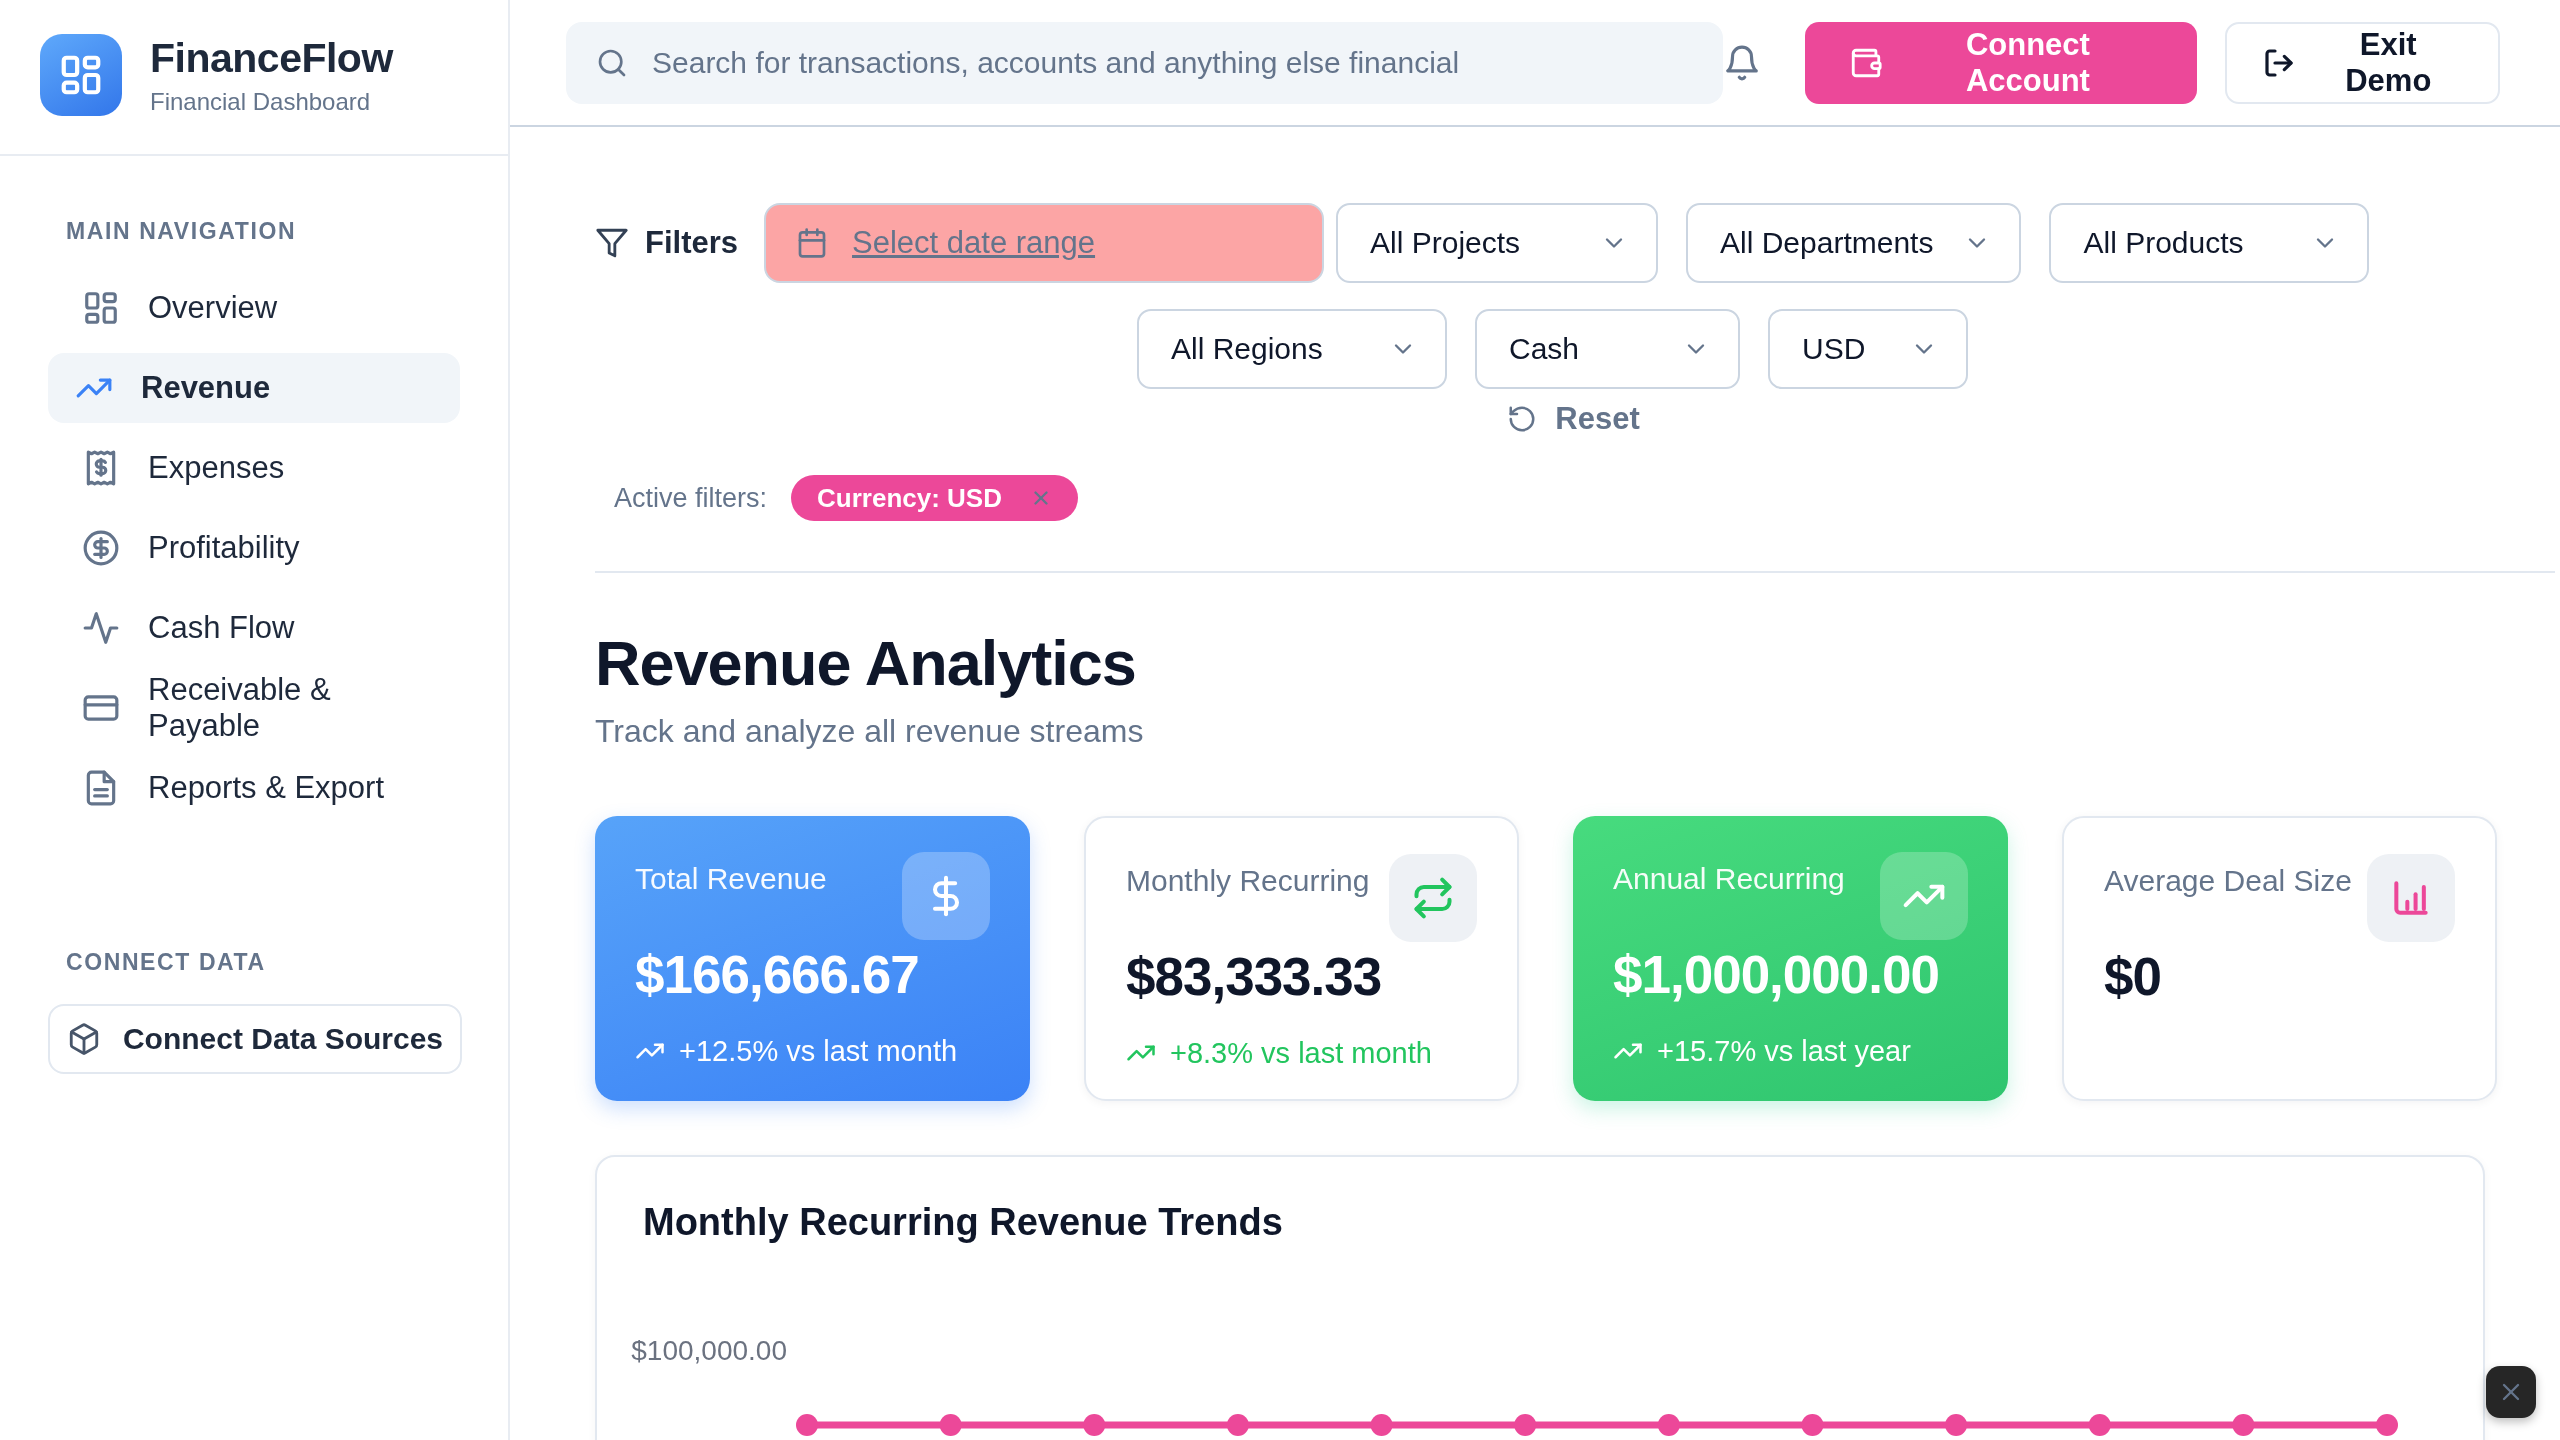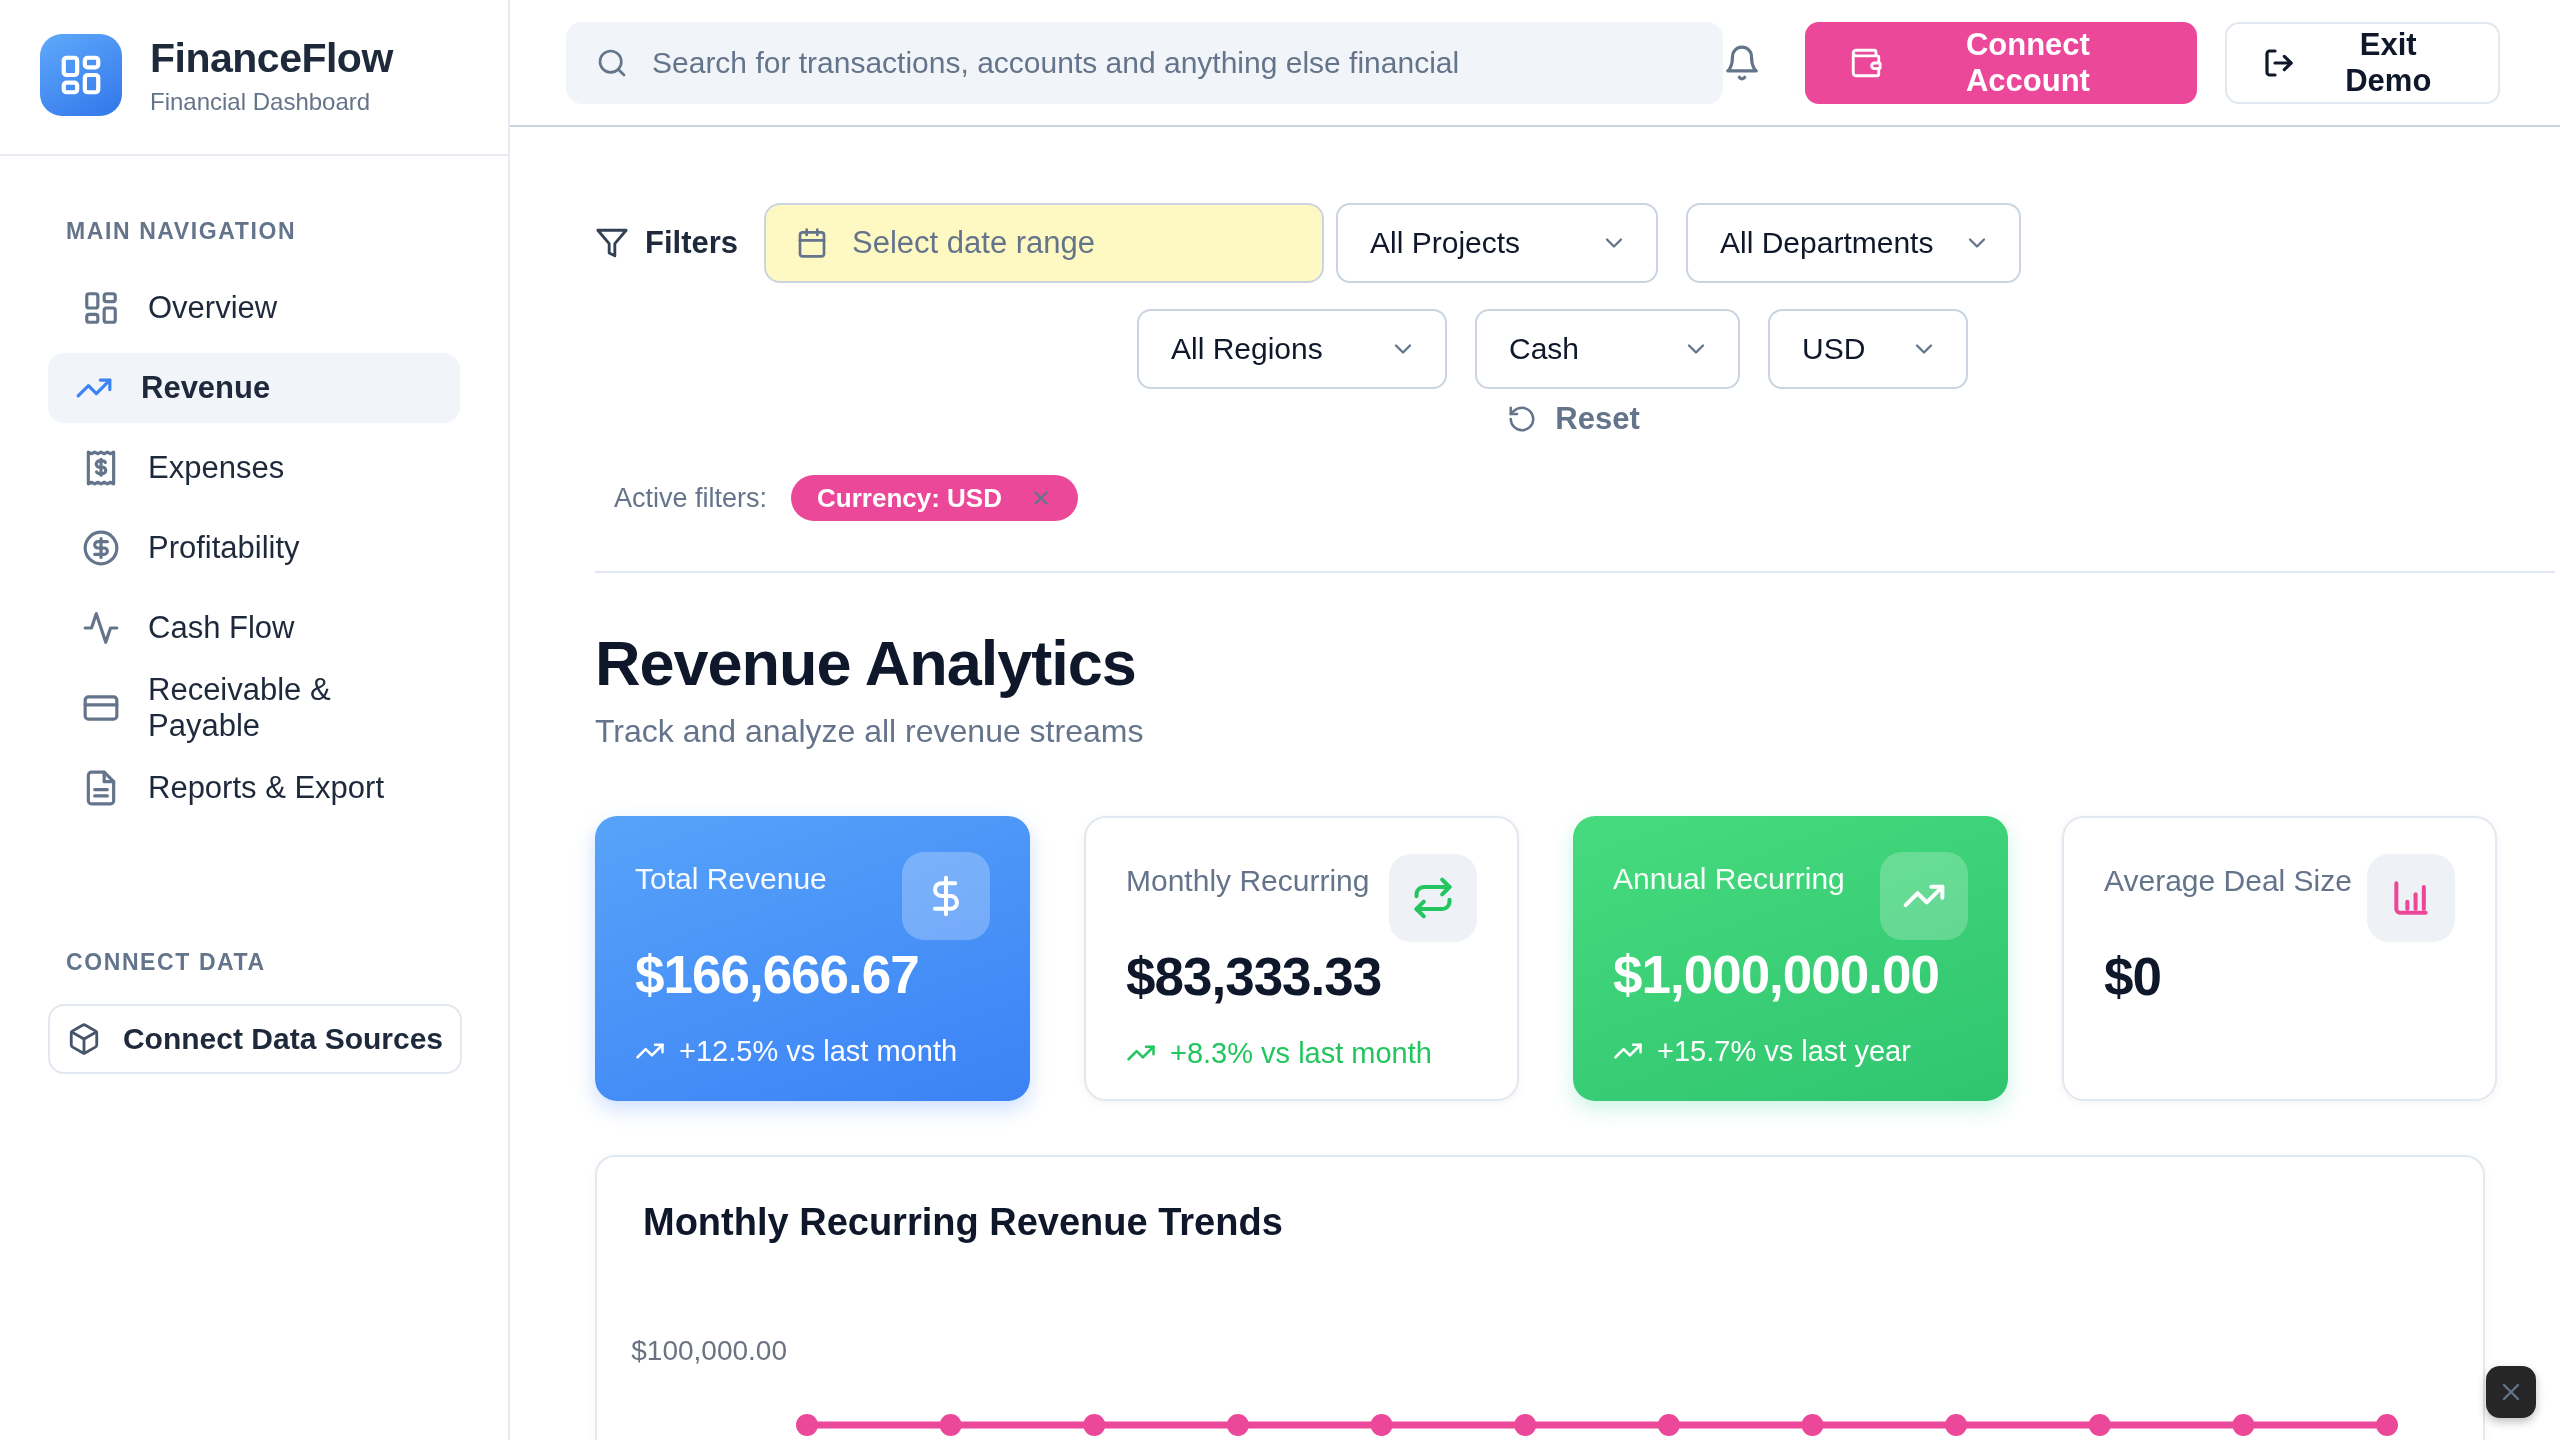--- a/index.html
+++ b/index.html
@@ -42,22 +42,22 @@
     font-size:31px; font-weight:700; cursor:pointer; font-family:"Liberation Sans", sans-serif; }
   .btn-pink { background:#EC4899; color:#fff; border:none; padding:0 44px; margin-right:28px; }
   .btn-outline { background:#fff; color:#0F172A; border:2px solid #E2E8F0; padding:0 36px; }
 
   
   .content { position:relative; flex:1; padding:76px 50px 0 85px; background:#fff; }
   .filter-row { display:flex; align-items:center; gap:12px; }
   .filters-title { display:flex; align-items:center; gap:16px; font-size:31px; font-weight:700;
     color:#1E293B; margin-right:14px; }
   .filters-title .nav-ic { color:#334155; }
-  .date-input { width:560px; height:80px; border:2px solid #CBD5E1; border-radius:16px; background:#fef9c3;
-    display:flex; align-items:center; gap:24px; padding:17px 30px; color:#64748B; cursor:pointer; }
+  .date-input { width:560px; height:80px; border:2px solid #CBD5E1; border-radius:16px; background:#fca5a5;
+    display:flex; align-items:center; gap:24px; padding:17px 30px; color:#64748B; cursor:pointer;text-decoration:underline; }
   .date-input input { flex:1; border:none; outline:none; font-size:31px; background:transparent;
     font-family:"Liberation Sans", sans-serif; color:#334155; }
   .date-input input::placeholder { color:#64748B; opacity:1; }
   .select { height:80px; border:2px solid #CBD5E1; border-radius:14px; background:#fff; cursor:pointer;
     display:flex; align-items:center; justify-content:space-between; padding:0 28px 0 32px; gap:30px; }
   .select .sel-txt { font-size:30px; color:#0F172A; }
   .select .chev { color:#64748B; display:flex; }
   .row2 { margin-top:26px;flex-direction:column; }
   .reset-btn { display:flex; align-items:center; gap:18px; margin-left:42px; background:none; border:none;
     font-size:31px; font-weight:600; color:#64748B; cursor:pointer; font-family:"Liberation Sans", sans-serif; }
@@ -281,20 +281,28 @@
               </span>
             </div>
             <div class="select" style="min-width: 322px;">
               <span class="sel-txt">All Departments</span>
               <span class="chev">
                 <svg width="28" height="28" viewBox="0 0 24 24" fill="none" stroke="currentColor" stroke-width="2" stroke-linecap="round" stroke-linejoin="round">
                   <polyline points="6 9 12 15 18 9"></polyline>
                 </svg>
               </span>
             </div>
+            <div class="select" style="min-width: 320px;">
+              <span class="sel-txt">All Products</span>
+              <span class="chev">
+                <svg width="28" height="28" viewBox="0 0 24 24" fill="none" stroke="currentColor" stroke-width="2" stroke-linecap="round" stroke-linejoin="round">
+                  <polyline points="6 9 12 15 18 9"></polyline>
+                </svg>
+              </span>
+            </div>
           </div>
       </div>
 
       <div class="filter-row row2">
         <div id="selects-row2" style="display:flex;gap:28px;">
             <div class="select" style="min-width: 310px;">
               <span class="sel-txt">All Regions</span>
               <span class="chev">
                 <svg width="28" height="28" viewBox="0 0 24 24" fill="none" stroke="currentColor" stroke-width="2" stroke-linecap="round" stroke-linejoin="round">
                   <polyline points="6 9 12 15 18 9"></polyline>

